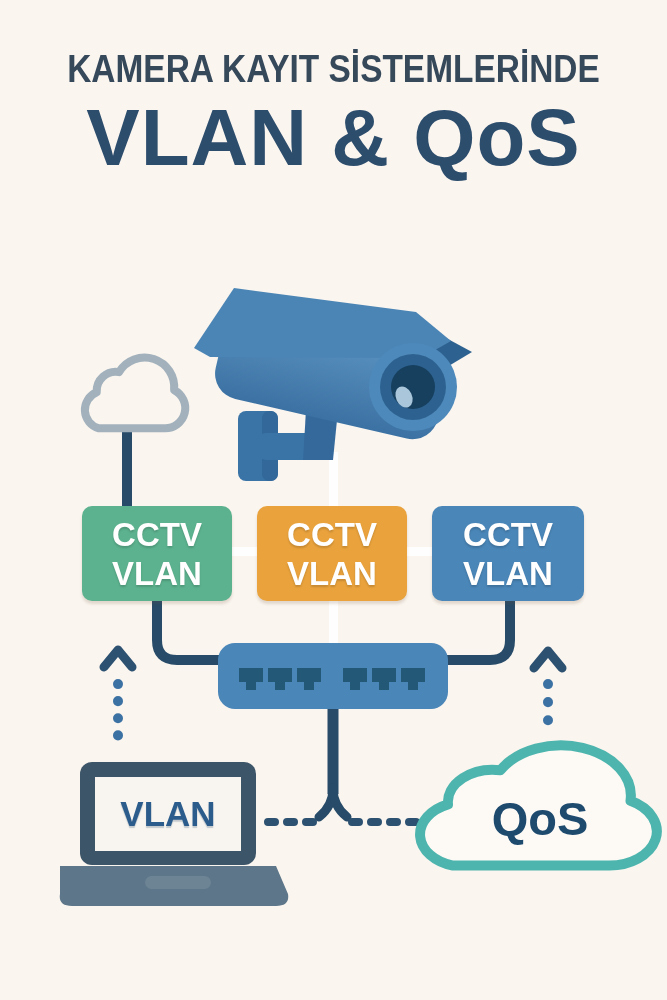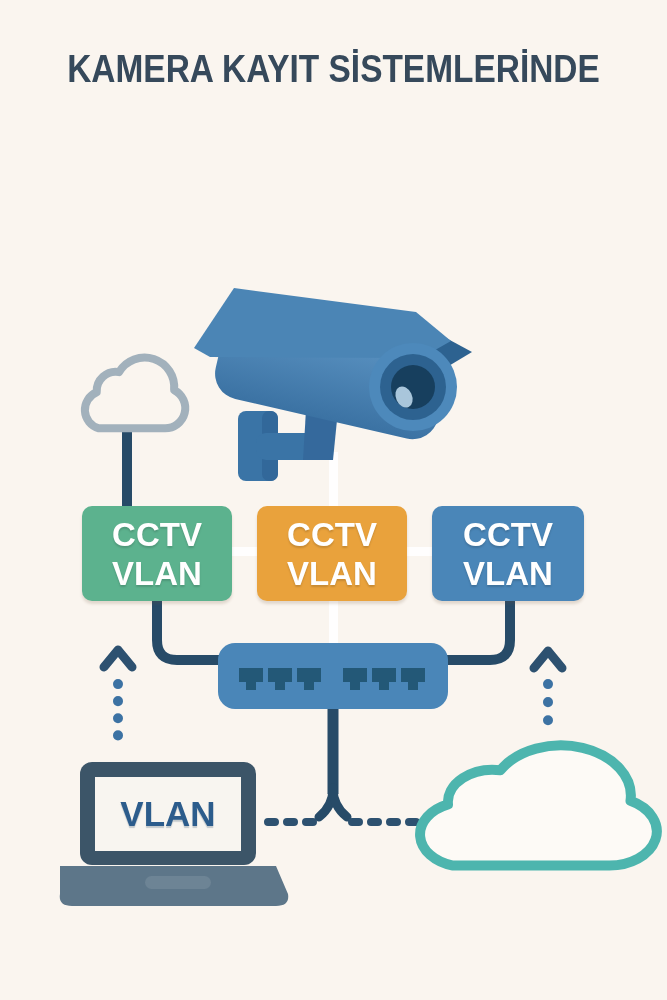--- a/index.html
+++ b/index.html
@@ -55,20 +55,21 @@
     display:flex;align-items:center;justify-content:center;
     font-size:47px;font-weight:700;color:#1e4a6e;
   }
 </style>
 </head>
 <body>
 
 <div class="poster">
 
   <div class="kicker">KAMERA KAYIT SİSTEMLERİNDE</div>
+  <div class="title title1">VLAN &amp; QoS</div>
 
   <svg class="diagram-svg" width="667" height="1000" viewBox="0 0 667 1000">
     <defs>
       <linearGradient id="bodyGrad" x1="0" y1="0" x2="0" y2="1">
         <stop offset="0" stop-color="#5e96c5"></stop>
         <stop offset="1" stop-color="#3b72a3"></stop>
       </linearGradient>
     </defs>
 
     <g>
@@ -150,14 +151,15 @@
   <div class="vlan-box box-orange" style="background: rgb(233, 162, 60);">
     <span>CCTV</span>
     <span>VLAN</span>
   </div>
   <div class="vlan-box box-blue" style="background: rgb(74, 134, 184);">
     <span>CCTV</span>
     <span>VLAN</span>
   </div>
 
   <div class="laptop-text">VLAN</div>
+  <div class="qos-text">QoS</div>
 
 </div>
 
 </body></html>

